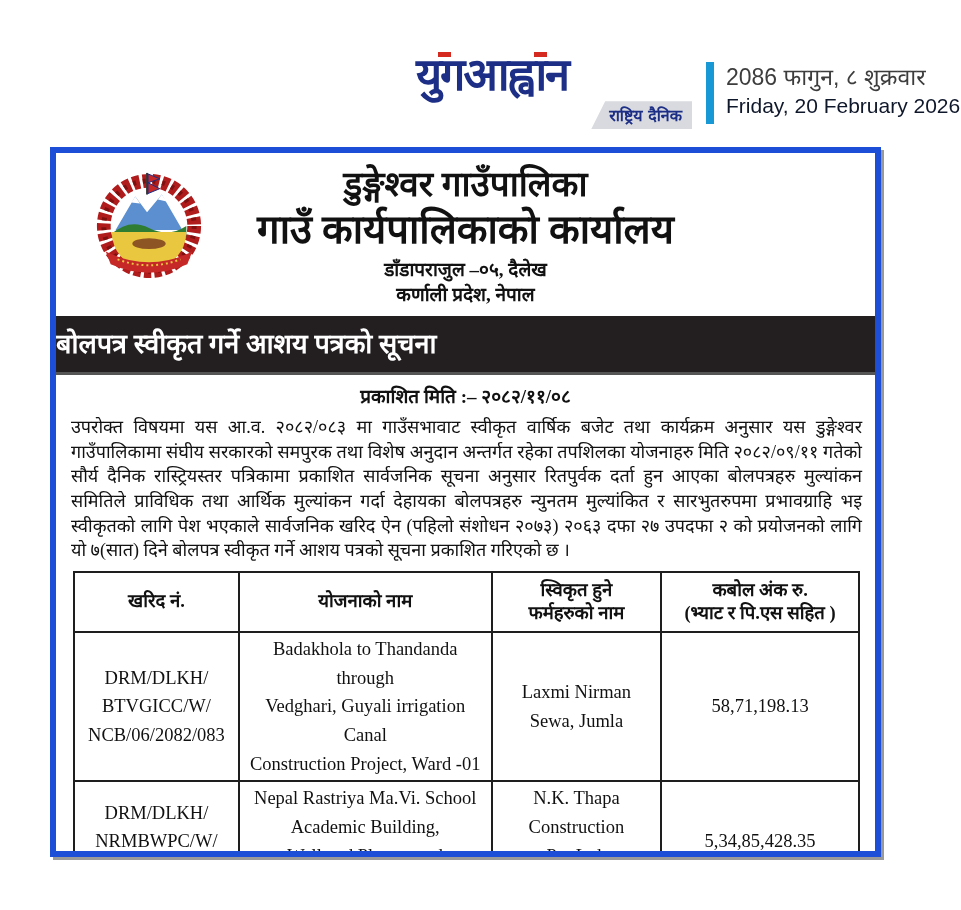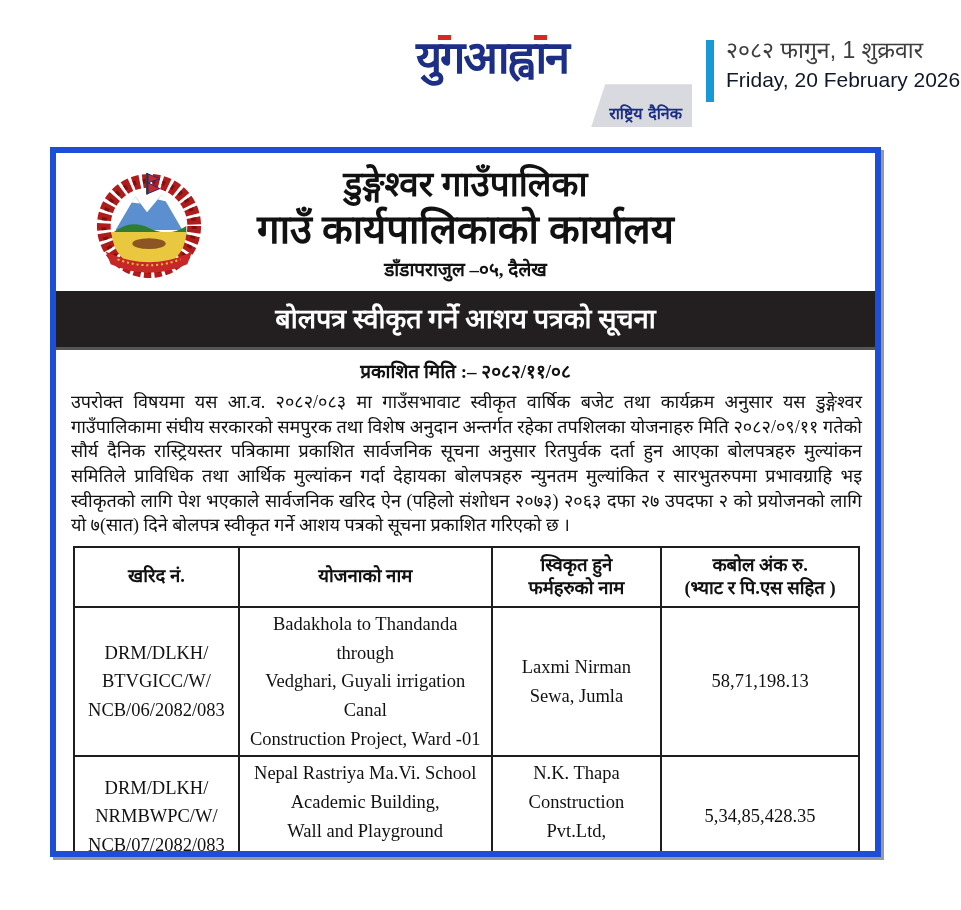--- a/index.html
+++ b/index.html
@@ -1,52 +1,52 @@
 <!DOCTYPE html>
 <html><head>
 <meta charset="utf-8">
 <style>
   html,body{margin:0;padding:0;}
   body{
     width:961px;height:910px;background:#ffffff;position:relative;
     font-family:"Liberation Serif", serif;color:#111;
   }
   
-  .masthead{position:absolute;left:416px;top:34px;display:flex;align-items:flex-start;}
+  .masthead{position:absolute;left:416px;top:51px;display:flex;align-items:center;}
   .logo-block{position:relative;width:276px;}
   .logo-text{
     font-family:"DejaVu Sans", sans-serif;font-weight:bold;font-size:45px;line-height:1.05;
     color:#1c2e85;letter-spacing:-2px;white-space:nowrap;
   }
   .logo-accent{position:absolute;width:13px;height:5px;background:#d42a20;top:1px;}
   .logo-accent.a1{left:22px;}
   .logo-accent.a2{left:118px;}
   .tagline-wrap{display:flex;justify-content:flex-end;margin-top:3px;}
   .tagline{
     font-family:"DejaVu Sans", sans-serif;font-weight:bold;font-size:16px;color:#1c2e85;
-    background:#d8dadf;padding:18px 10px 3px 18px;
+    background:#d8dadf;padding:3px 10px 3px 18px;
     clip-path:polygon(14px 0,100% 0,100% 100%,0 100%);
   }
   .masthead-divider{width:8px;height:62px;background:#1899d6;margin:6px 12px 0 14px;}
   .date-block{font-family:"Liberation Sans", sans-serif;margin-top:2px;}
   .date-np{font-size:23px;color:#3d3d3d;line-height:1.3;}
   .date-en{font-size:21px;color:#0f172a;line-height:1.3;}
   
   .notice-box{
     position:absolute;left:50px;top:147px;width:819px;height:698px;background:#fff;
     border:6px solid #1d4ed8;box-shadow:3px 3px 0 #9a9a9a;overflow:hidden;
   }
   .emblem{position:absolute;left:34px;top:16px;}
   .head-center{text-align:center;padding-top:12px;}
   .muni-title{font-size:35px;font-weight:bold;line-height:1.15;}
   .office-title{font-size:40px;font-weight:bold;line-height:1.15;margin-top:2px;}
   .addr{font-size:19px;font-weight:bold;margin-top:6px;line-height:1.15;}
   .addr.second{margin-top:3px;}
   .banner{
-    margin-top:10px;background:#231f20;color:#ffffff;text-align:center;
+    margin-top:10px;background:#231f20;color:#ffffff;text-align:left;
     font-size:27px;font-weight:bold;padding:8px 0 11px;border-bottom:3px solid #555;
   }
   .published{text-align:center;font-weight:bold;font-size:19px;margin-top:8px;}
   .bodytext{padding:6px 13px 0 15px;font-size:18px;line-height:1.37;text-align:justify;}
   
   table.tender{border-collapse:collapse;margin:8px 16px 0 17px;width:787px;table-layout:fixed;}
   table.tender th, table.tender td{
     border:2px solid #1e1e1e;text-align:center;vertical-align:middle;
     font-size:18.5px;padding:2px 4px;
   }
@@ -62,21 +62,21 @@
   <div class="logo-block">
     <div class="logo-text">युगआह्वान</div>
     <span class="logo-accent a1"></span>
     <span class="logo-accent a2"></span>
     <div class="tagline-wrap">
       <span class="tagline">राष्ट्रिय दैनिक</span>
     </div>
   </div>
   <div class="masthead-divider"></div>
   <div class="date-block">
-    <div class="date-np">२०८२ फागुन, 1 शुक्रवार</div>
+    <div class="date-np">2086 फागुन, ८ शुक्रवार</div>
     <div class="date-en">Friday, 20 February 2026</div>
   </div>
 </div>
 
 <div class="notice-box">
 
   <div class="emblem">
     <svg width="118" height="112" viewBox="0 0 120 114" xmlns="http://www.w3.org/2000/svg">
 
       <circle cx="60" cy="58" r="46" fill="none" stroke="#b01c1c" stroke-width="14" stroke-dasharray="7 3"></circle>
@@ -99,20 +99,21 @@
 
       <line x1="58" y1="4" x2="58" y2="26" stroke="#3a3a3a" stroke-width="2"></line>
       <path d="M59 5 L71 10 L59 14 L71 20 L59 25 Z" fill="#c62828" stroke="#1c2e85" stroke-width="1"></path>
     </svg>
   </div>
 
   <div class="head-center">
     <div class="muni-title">डुङ्गेश्वर गाउँपालिका</div>
     <div class="office-title">गाउँ कार्यपालिकाको कार्यालय</div>
     <div class="addr">डाँडापराजुल –०५, दैलेख</div>
+    <div class="addr second">कर्णाली प्रदेश, नेपाल</div>
   </div>
 
   <div class="banner">बोलपत्र स्वीकृत गर्ने आशय पत्रको सूचना</div>
 
   <div class="published">प्रकाशित मिति :– २०८२/११/०८</div>
 
   <div class="bodytext">उपरोक्त विषयमा यस आ.व. २०८२/०८३ मा गाउँसभावाट स्वीकृत वार्षिक बजेट तथा कार्यक्रम अनुसार यस डुङ्गेश्वर गाउँपालिकामा संघीय सरकारको समपुरक तथा विशेष अनुदान अन्तर्गत रहेका तपशिलका योजनाहरु मिति २०८२/०९/११ गतेको सौर्य दैनिक रास्ट्रियस्तर पत्रिकामा प्रकाशित सार्वजनिक सूचना अनुसार रितपुर्वक दर्ता हुन आएका बोलपत्रहरु मुल्यांकन समितिले प्राविधिक तथा आर्थिक मुल्यांकन गर्दा देहायका बोलपत्रहरु न्युनतम मुल्यांकित र सारभुतरुपमा प्रभावग्राहि भइ स्वीकृतको लागि पेश भएकाले सार्वजनिक खरिद ऐन (पहिलो संशोधन २०७३) २०६३ दफा २७ उपदफा २ को प्रयोजनको लागि यो ७(सात) दिने बोलपत्र स्वीकृत गर्ने आशय पत्रको सूचना प्रकाशित गरिएको छ ।</div>
 
   <table class="tender">
     <colgroup>

